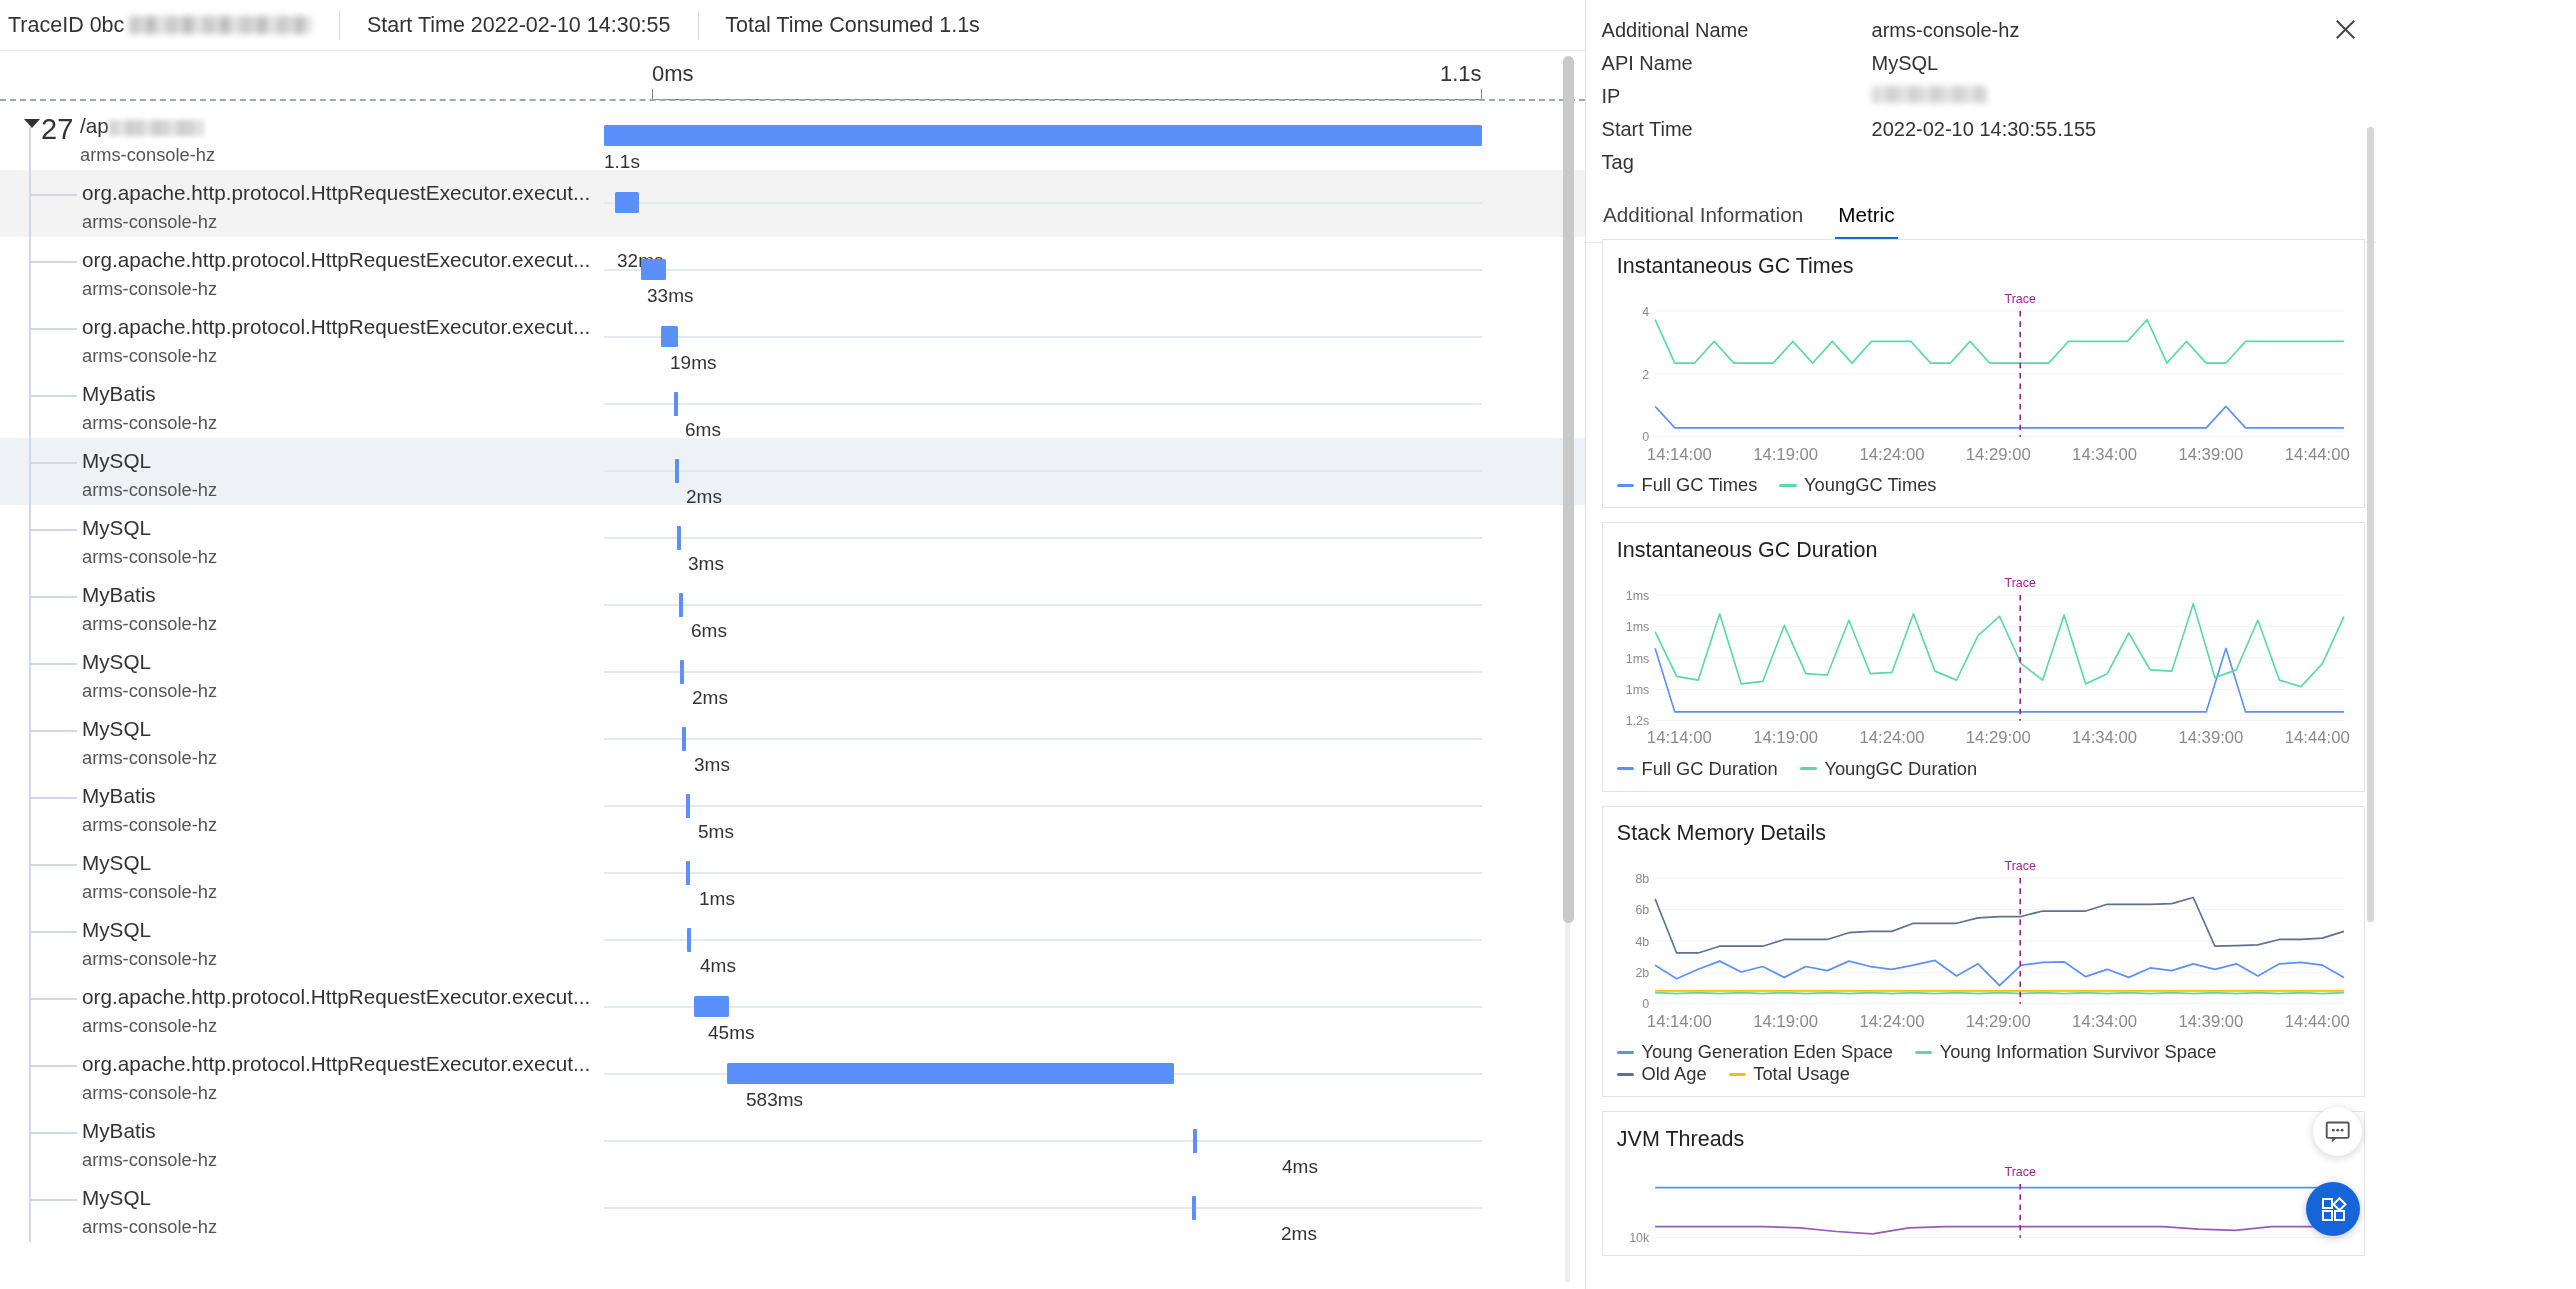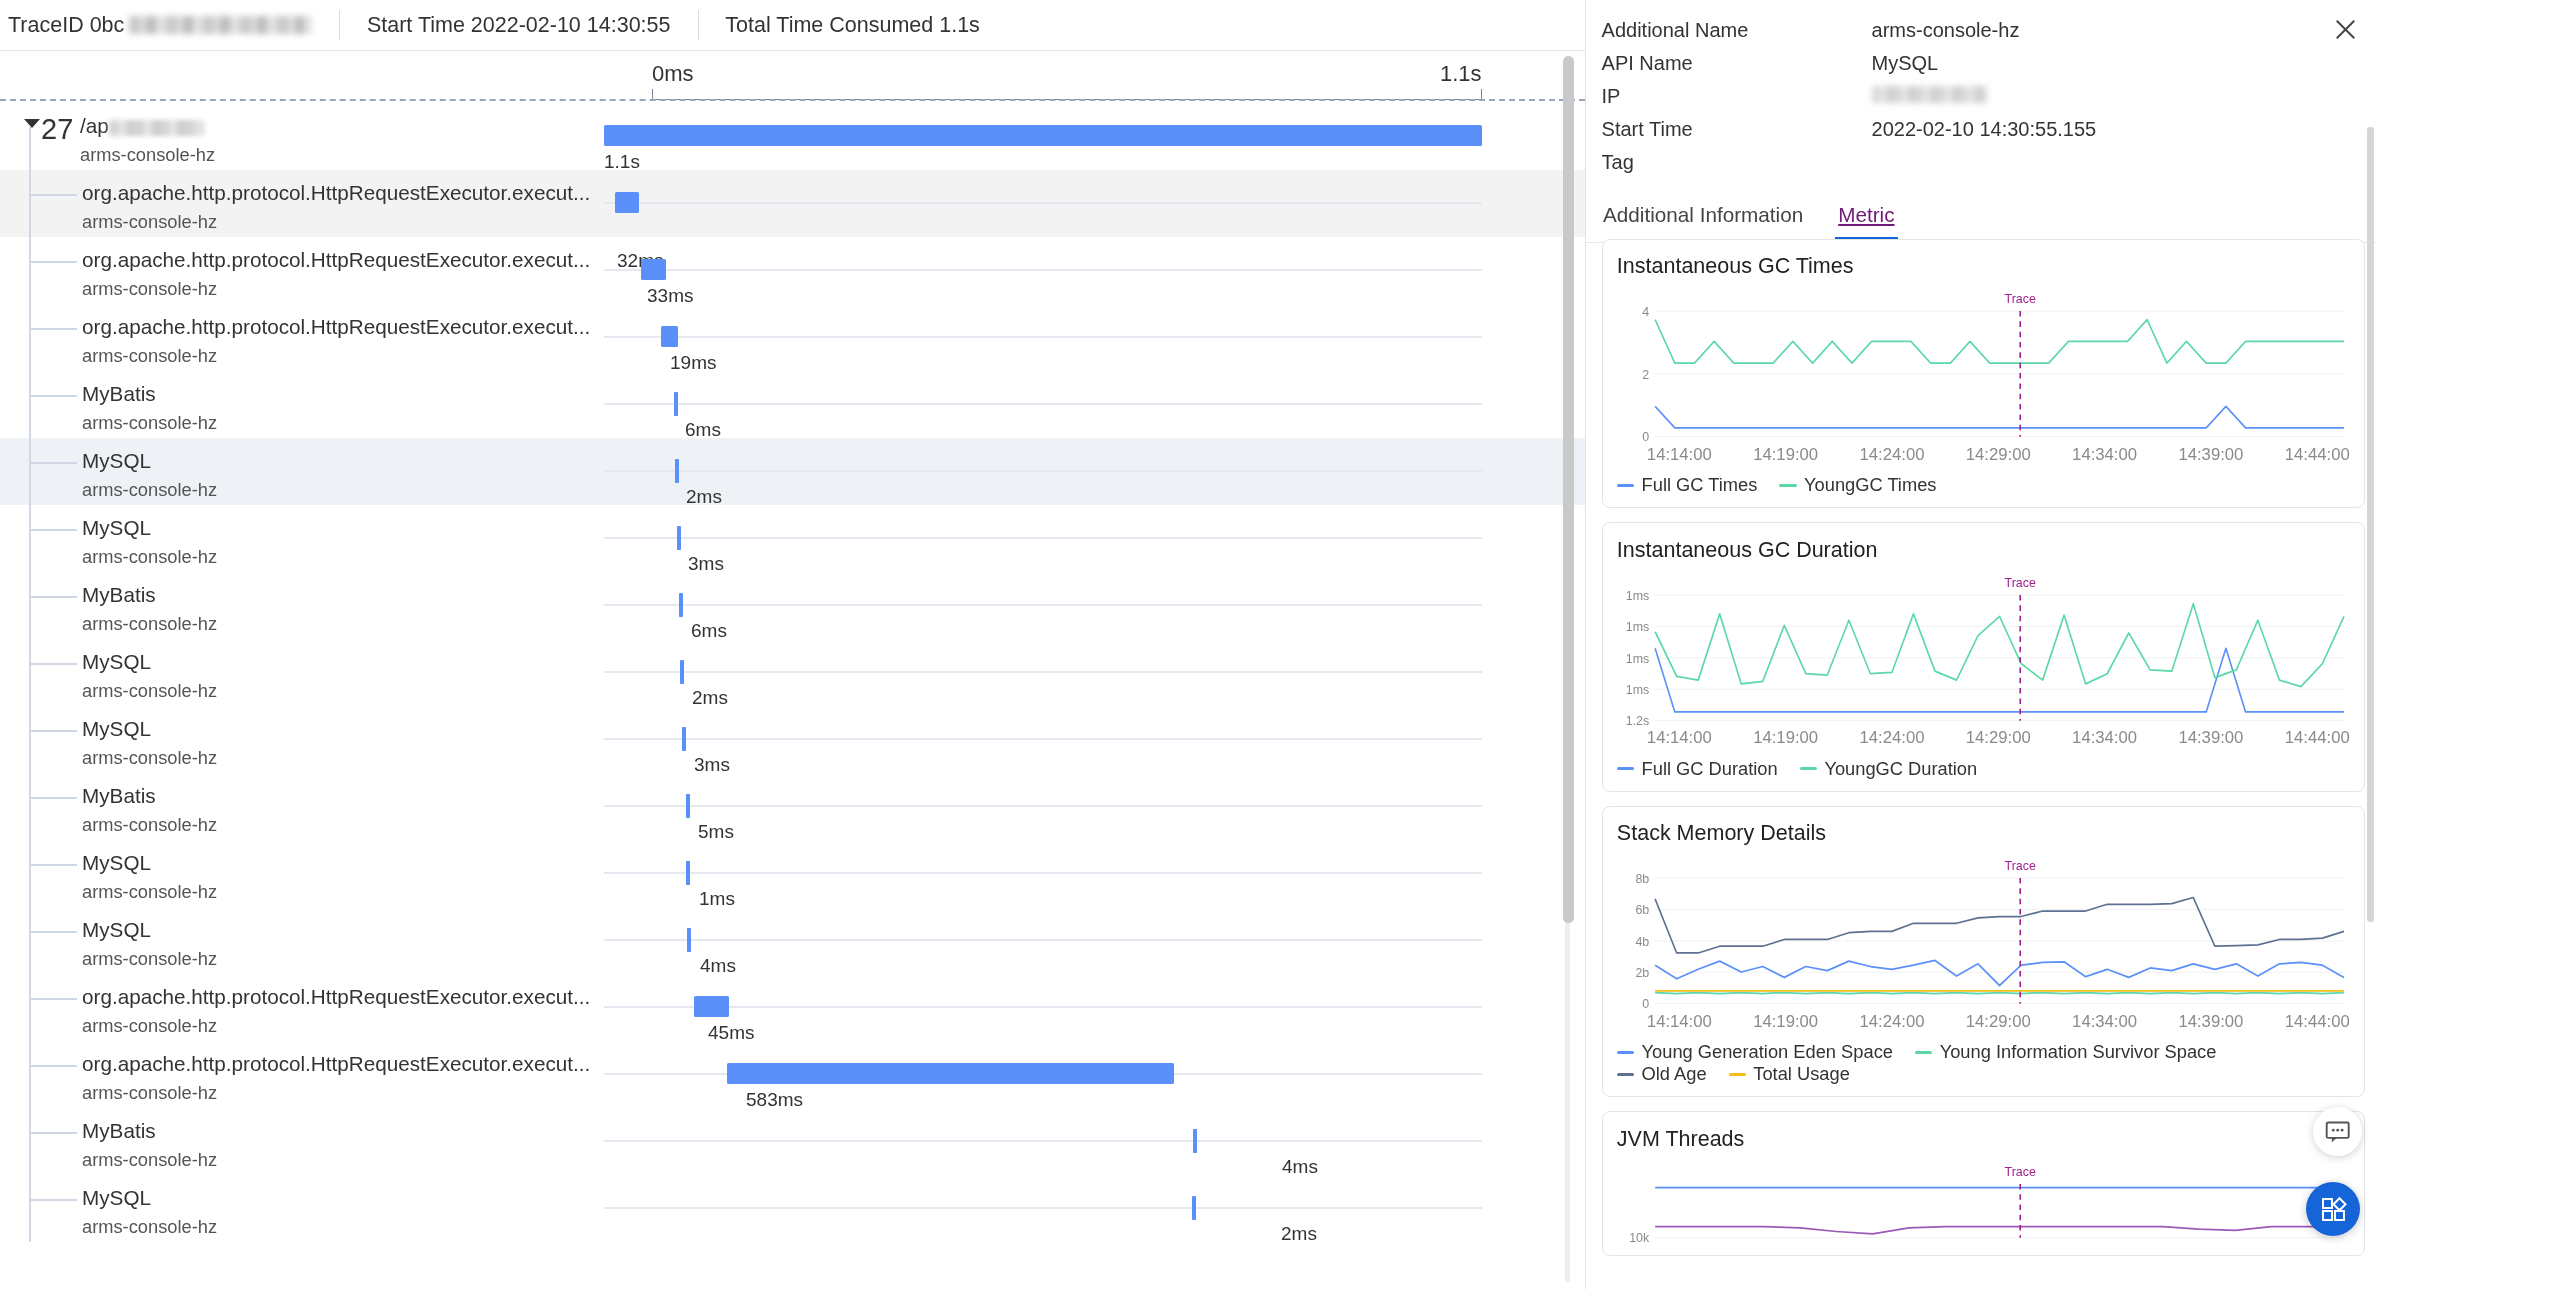--- a/index.html
+++ b/index.html
@@ -163,21 +163,21 @@
 
   .tabs {
     position: relative; margin-top: 17.5px; padding-left: 17.5px;
     border-bottom: 1.6px solid #e8e8e8; height: 46px;
   }
   .tab {
     display: inline-block; font-size: 20.7px; color: #444;
     padding: 6.4px 0 12.7px 0; margin-right: 35px; cursor: pointer;
     position: relative;
   }
-  .tab.active { color: #701a75; font-weight: 500; text-decoration: underline; }
+  .tab.active { color: #000000; font-weight: 500; }
   .tab.active::after {
     content: ""; position: absolute; left: -3.2px; right: -3.2px; bottom: -1.6px;
     height: 4px; background: #1565d8;
   }
 
   .seg-group {
     margin: 17.5px 0 0 17.5px; display: inline-flex;
     border: 0.8px solid #d9d9d9; border-radius: 3.2px; overflow: hidden;
   }
   .seg-btn {
@@ -185,21 +185,21 @@
     background: #fff; color: #333;
   }
   .seg-btn.active { background: #1565d8; color: #fff; }
   .seg-btn + .seg-btn { border-left: 0.8px solid #d9d9d9; }
 
   .charts {
     position: absolute; left: 16px; right: 11px; top: 239px; bottom: 0;
     overflow: hidden;
   }
   .card {
-    border: 0.8px solid #e4e4e4; border-radius: 8px;
+    border: 0.8px solid #e4e4e4; border-radius: 0;
     background: #fff; margin-bottom: 14.3px; padding: 14.3px 14.3px 11px 14.3px;
     position: relative;
   }
   .card-title { font-size: 21.5px; color: #222; margin-bottom: 4.8px; }
   .plot { position: relative; width: 100%; height: 159px; }
   .plot svg { display: block; width: 100%; height: 100%; }
   .xaxis {
     display: flex; justify-content: space-between;
     font-size: 16.7px; color: #8a8a8a; margin-top: 1.6px;
     padding-left: 30px;

